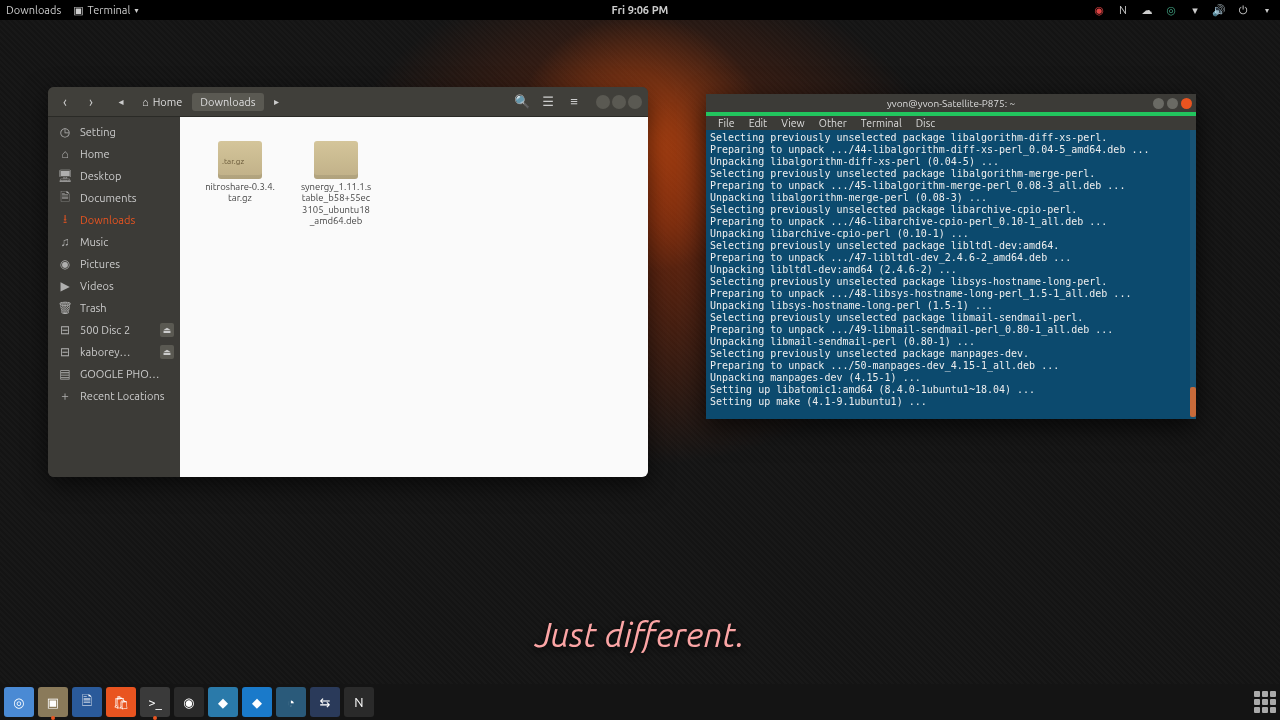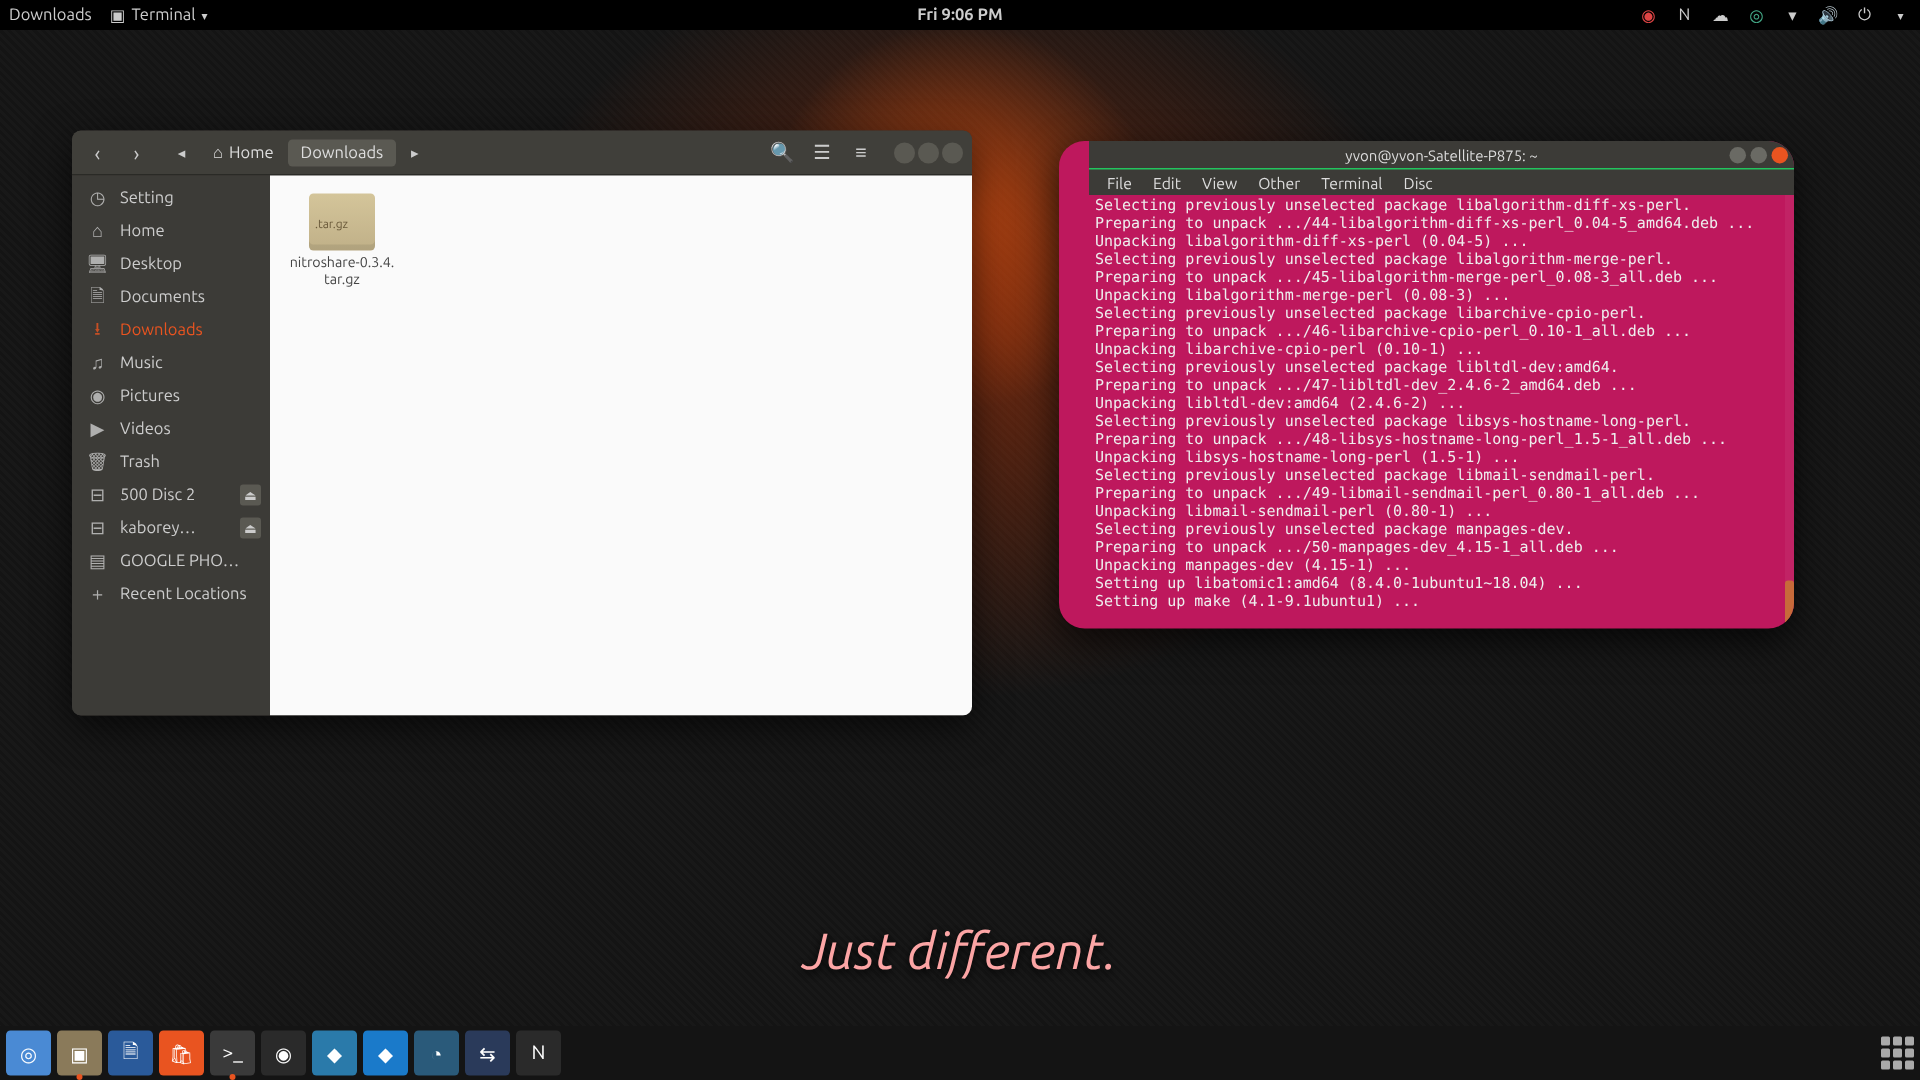--- a/index.html
+++ b/index.html
@@ -72,58 +72,58 @@
 .fm-side-item {
   display: flex; align-items: center; gap: 8px;
   padding: 4px 10px; color: #ccc; cursor: pointer;
   position: relative;
 }
 .fm-side-item.active { color: #e95420; }
 .fm-side-icon { width: 14px; height: 14px; display: inline-flex; align-items: center; justify-content: center; opacity: 0.8; font-size: 12px; }
 .fm-eject { position: absolute; right: 6px; width: 14px; height: 14px; background: #5a5952; border-radius: 2px; font-size: 9px; display: flex; align-items: center; justify-content: center; }
 
 .fm-content {
-  flex: 1; background: #fafafa; padding: 12px; display: flex;
+  flex: 1; background: #fafafa; padding: 24px; display: flex;
   align-items: flex-start; gap: 24px; flex-wrap: wrap;
 }
 .fm-file {
   width: 72px; text-align: center; cursor: pointer;
   display: flex; flex-direction: column; align-items: center; gap: 2px;
 }
 .fm-file-icon {
   width: 44px; height: 38px; background: linear-gradient(#d4c59a, #c0b088);
   border-radius: 3px; position: relative;
   box-shadow: inset 0 -4px 0 rgba(0,0,0,0.08);
 }
 .fm-file-icon.tar::after {
   content: ".tar.gz"; position: absolute; top: 16px; left: 4px;
   font-size: 8px; color: #6a5a3a;
 }
 .fm-file-label { font-size: 9.5px; color: #444; line-height: 1.2; word-break: break-all; }
 
 
 .term {
   position: absolute; top: 94px; left: 706px; width: 490px; height: 325px;
-  background: #be185d; border-radius: 17px; overflow: hidden;
+  background: #0c4a6e; border-radius: 0; overflow: hidden;
   box-shadow: 0 8px 24px rgba(0,0,0,0.7);
-  display: flex; flex-direction: column; padding-left: 20px;
+  display: flex; flex-direction: column;
 }
 .term-title {
   height: 18px; background: #3c3b37; color: #ddd; font-size: 10px;
   display: flex; align-items: center; justify-content: center; position: relative;
 }
 .term-winctl { position: absolute; right: 4px; display: flex; gap: 3px; }
 .term-winctl .c { width: 11px; height: 11px; border-radius: 50%; }
 .term-winctl .min { background: #6a6a64; }
 .term-winctl .max { background: #6a6a64; }
 .term-winctl .close { background: #e95420; }
 .term-menu {
   height: 18px; background: #3c3b37; display: flex; gap: 2px;
   padding: 0 6px; font-size: 10.5px; color: #ddd; align-items: center;
-  border-top: 1px solid #22c55e;
+  border-top: 4px solid #22c55e;
 }
 .term-menu-item { padding: 1px 6px; cursor: pointer; }
 .term-body {
   flex: 1; padding: 2px 4px;
   font-family: "DejaVu Sans Mono", Menlo, monospace;
   font-size: 10px; line-height: 12px; color: #eee;
   white-space: pre; overflow: hidden; position: relative;
 }
 .term-scroll { position: absolute; right: 0; top: 0; bottom: 0; width: 6px; background: rgba(255,255,255,0.05); }
 .term-scroll-thumb { position: absolute; right: 0; bottom: 2px; width: 6px; height: 30px; background: #c76a3a; border-radius: 2px; }
@@ -258,20 +258,24 @@
         </div>
         <div class="fm-side-item">
           <span class="fm-side-icon">＋</span>
           <span>Recent Locations</span>
         </div>
       </div>
     <div class="fm-content" id="fm-content">
         <div class="fm-file">
           <div class="fm-file-icon tar"></div>
           <div class="fm-file-label">nitroshare-0.3.4.tar.gz</div>
+        </div>
+        <div class="fm-file">
+          <div class="fm-file-icon "></div>
+          <div class="fm-file-label">synergy_1.11.1.stable_b58+55ec3105_ubuntu18_amd64.deb</div>
         </div>
       </div>
   </div>
 </div>
 
 <div class="term">
   <div class="term-title">
     <span>yvon@yvon-Satellite-P875: ~</span>
     <div class="term-winctl">
       <div class="c min"></div>

